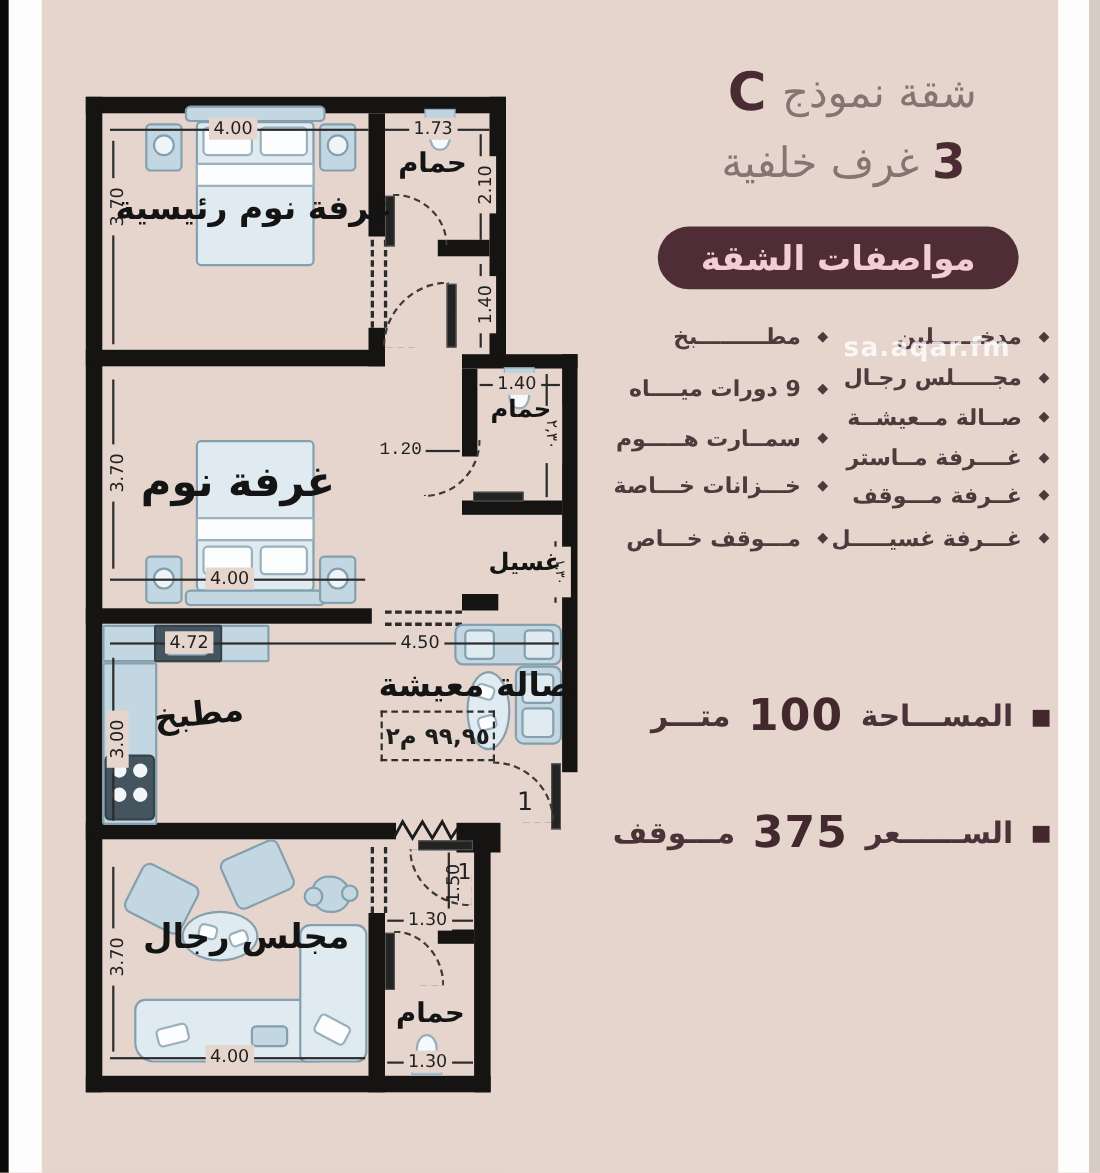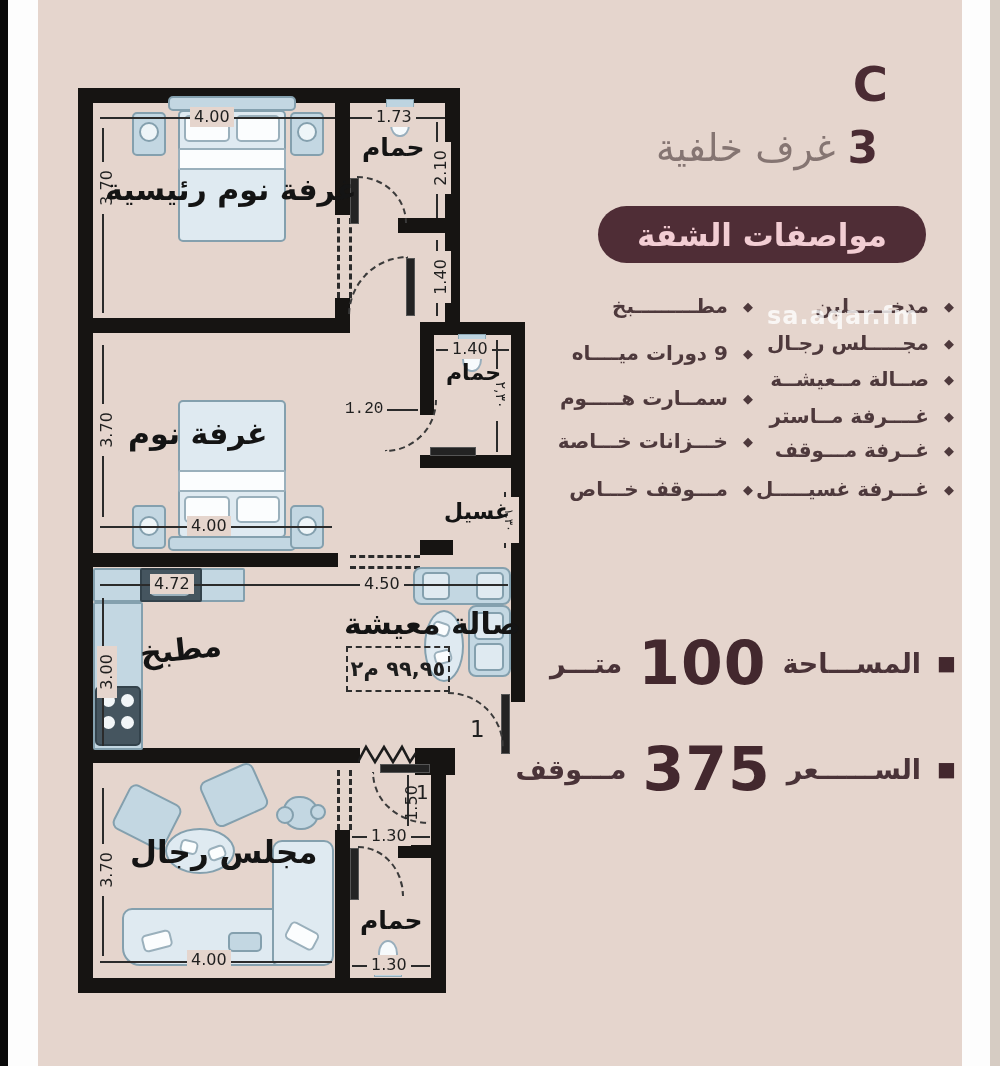--- a/index.html
+++ b/index.html
@@ -36,21 +36,21 @@
   .wm1{position:absolute;left:718px;top:228px;width:250px;text-align:center;color:rgba(255,255,255,.82);
        font-size:80px;font-weight:bold;z-index:9;line-height:86px;pointer-events:none;}
   .wm2{position:absolute;left:748px;top:302px;width:190px;text-align:center;color:rgba(255,255,255,.78);
        font-size:24px;font-weight:bold;letter-spacing:1px;z-index:9;pointer-events:none;}
   .spec{position:absolute;direction:rtl;display:flex;align-items:center;gap:15px;}
   .spec .bullet{color:#4e393c;font-size:13px;}
   .spec .txt{color:#4e393c;font-size:20px;font-weight:bold;white-space:nowrap;}
   .stat{position:absolute;direction:rtl;display:flex;align-items:center;gap:16px;}
   .stat .sq{color:#43282e;font-size:20px;}
   .stat .lbl{color:#4a3338;font-size:27px;font-weight:bold;}
-  .stat .val{color:#43282e;font-size:60px;font-weight:800;letter-spacing:1px;}
+  .stat .val{color:#43282e;font-size:40px;font-weight:800;letter-spacing:1px;}
   .stat .unit{color:#4a3338;font-size:27px;font-weight:bold;}
   .doorno{position:absolute;color:#1f1f1f;font-size:23px;}
   .areabox{position:absolute;left:346px;top:646px;width:100px;height:42px;border:2px dashed #2e2e2e;
            display:flex;align-items:center;justify-content:center;direction:rtl;color:#1d1d1d;font-size:21px;font-weight:600;}
 </style>
 </head>
 <body>
 
 <div class="page">
 
@@ -235,32 +235,33 @@
     <div class="dlab rot" style="left:386px;top:793px;width:44px;background:transparent;">1.50</div>
     <div class="dlab" style="left:367px;top:826px;">1.30</div>
     <div class="dlab" style="left:367px;top:955px;">1.30</div>
     <div class="dlab rot" style="left:81px;top:860px;width:44px;">3.70</div>
     <div class="dlab" style="left:187px;top:950px;">4.00</div>
     <div class="doorno" style="left:470px;top:716px;">1</div>
     <div class="doorno" style="left:416px;top:780px;font-size:20px;">1</div>
 
     <div class="rlab" style="left:105px;top:172px;font-size:30px;">غرفة نوم رئيسية</div>
     <div class="rlab" style="left:362px;top:133px;font-size:25px;">حمام</div>
-    <div class="rlab" style="left:128px;top:416px;font-size:30px;">غرفة نوم</div>
+    <div class="rlab" style="left:128px;top:416px;font-size:38px;">غرفة نوم</div>
     <div class="rlab" style="left:446px;top:360px;font-size:22px;">حمام</div>
     <div class="rlab" style="left:444px;top:499px;font-size:22px;">غسيل</div>
     <div class="rlab" style="left:140px;top:632px;font-size:30px;transform:rotate(-6deg);">مطبخ</div>
     <div class="rlab" style="left:344px;top:606px;font-size:30px;">صالة معيشة</div>
     <div class="rlab" style="left:130px;top:834px;font-size:31px;">مجلس رجال</div>
     <div class="rlab" style="left:360px;top:906px;font-size:25px;">حمام</div>
 
     <div class="areabox">٩٩,٩٥ م٢</div>
   </div>
 
   <div class="title1">
+    <span class="ar">شقة نموذج</span>
     <span class="ltr">C</span>
   </div>
   <div class="title2">
     <span class="num">3</span>
     <span class="ar">غرف خلفية</span>
   </div>
 
   <div class="banner">
     <span>مواصفات الشقة</span>
   </div>

